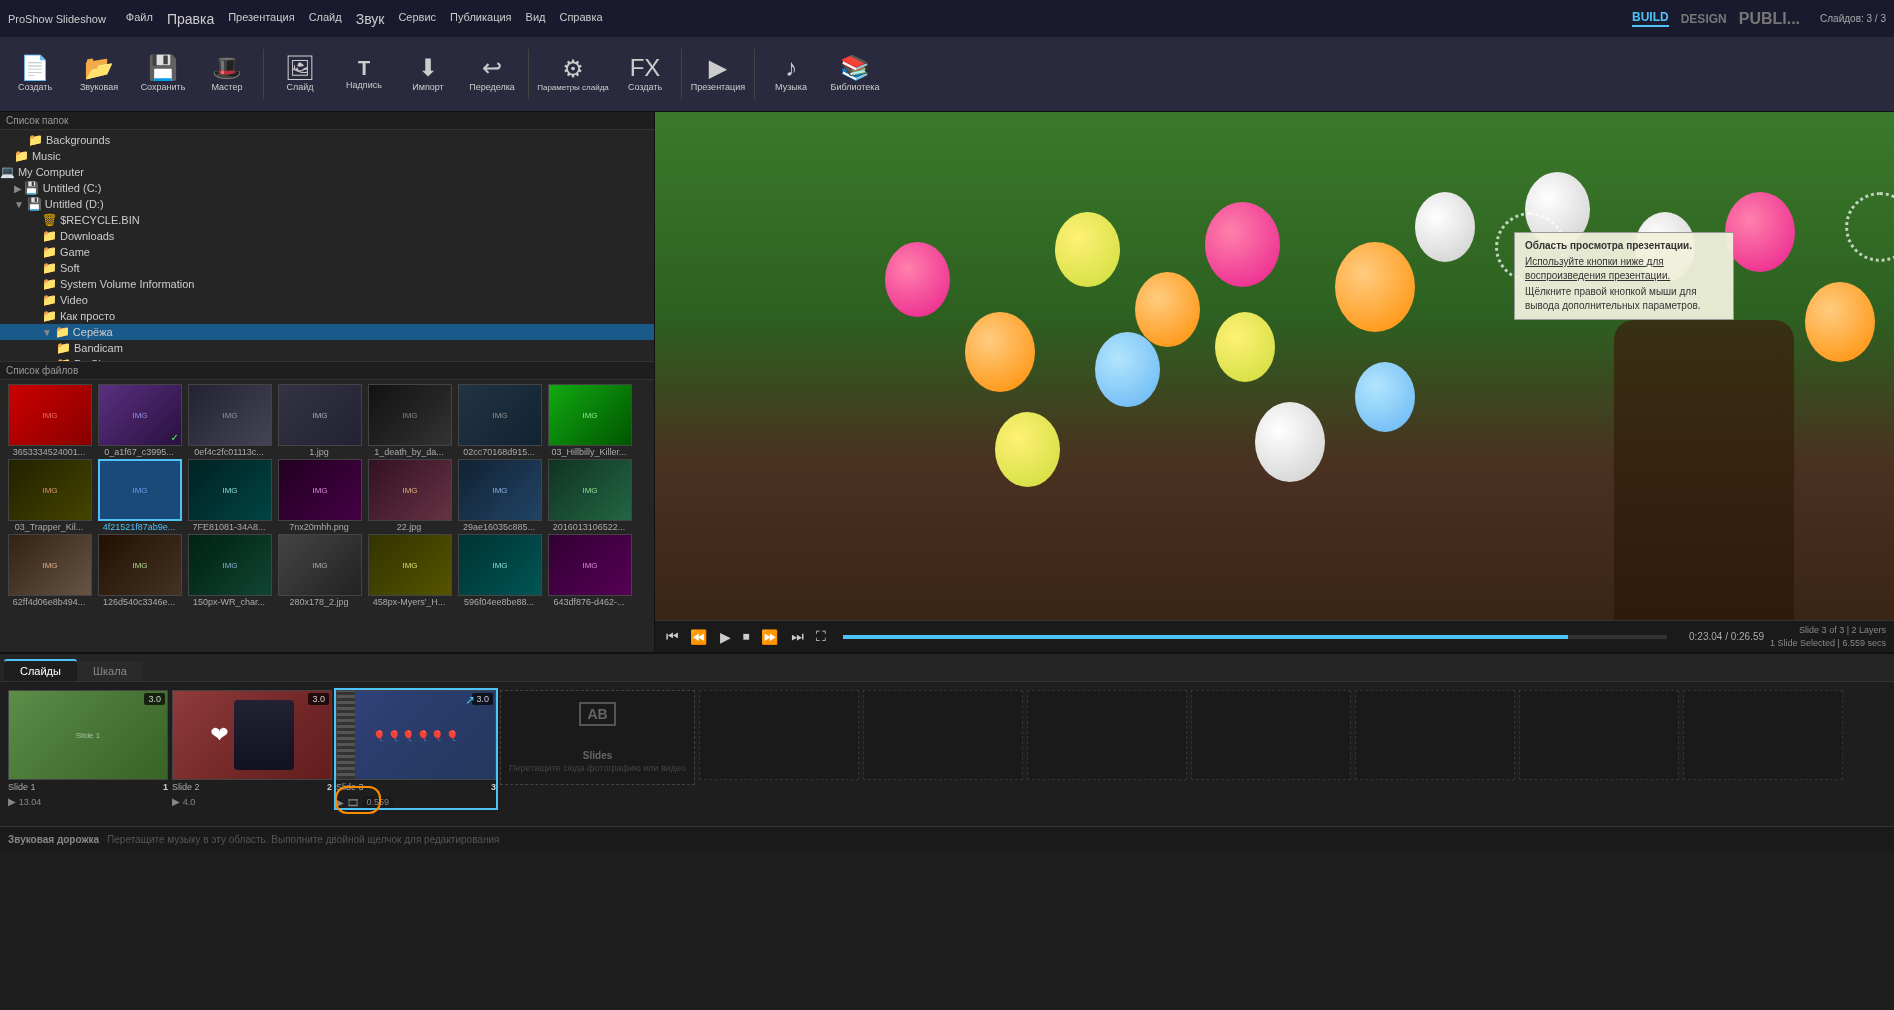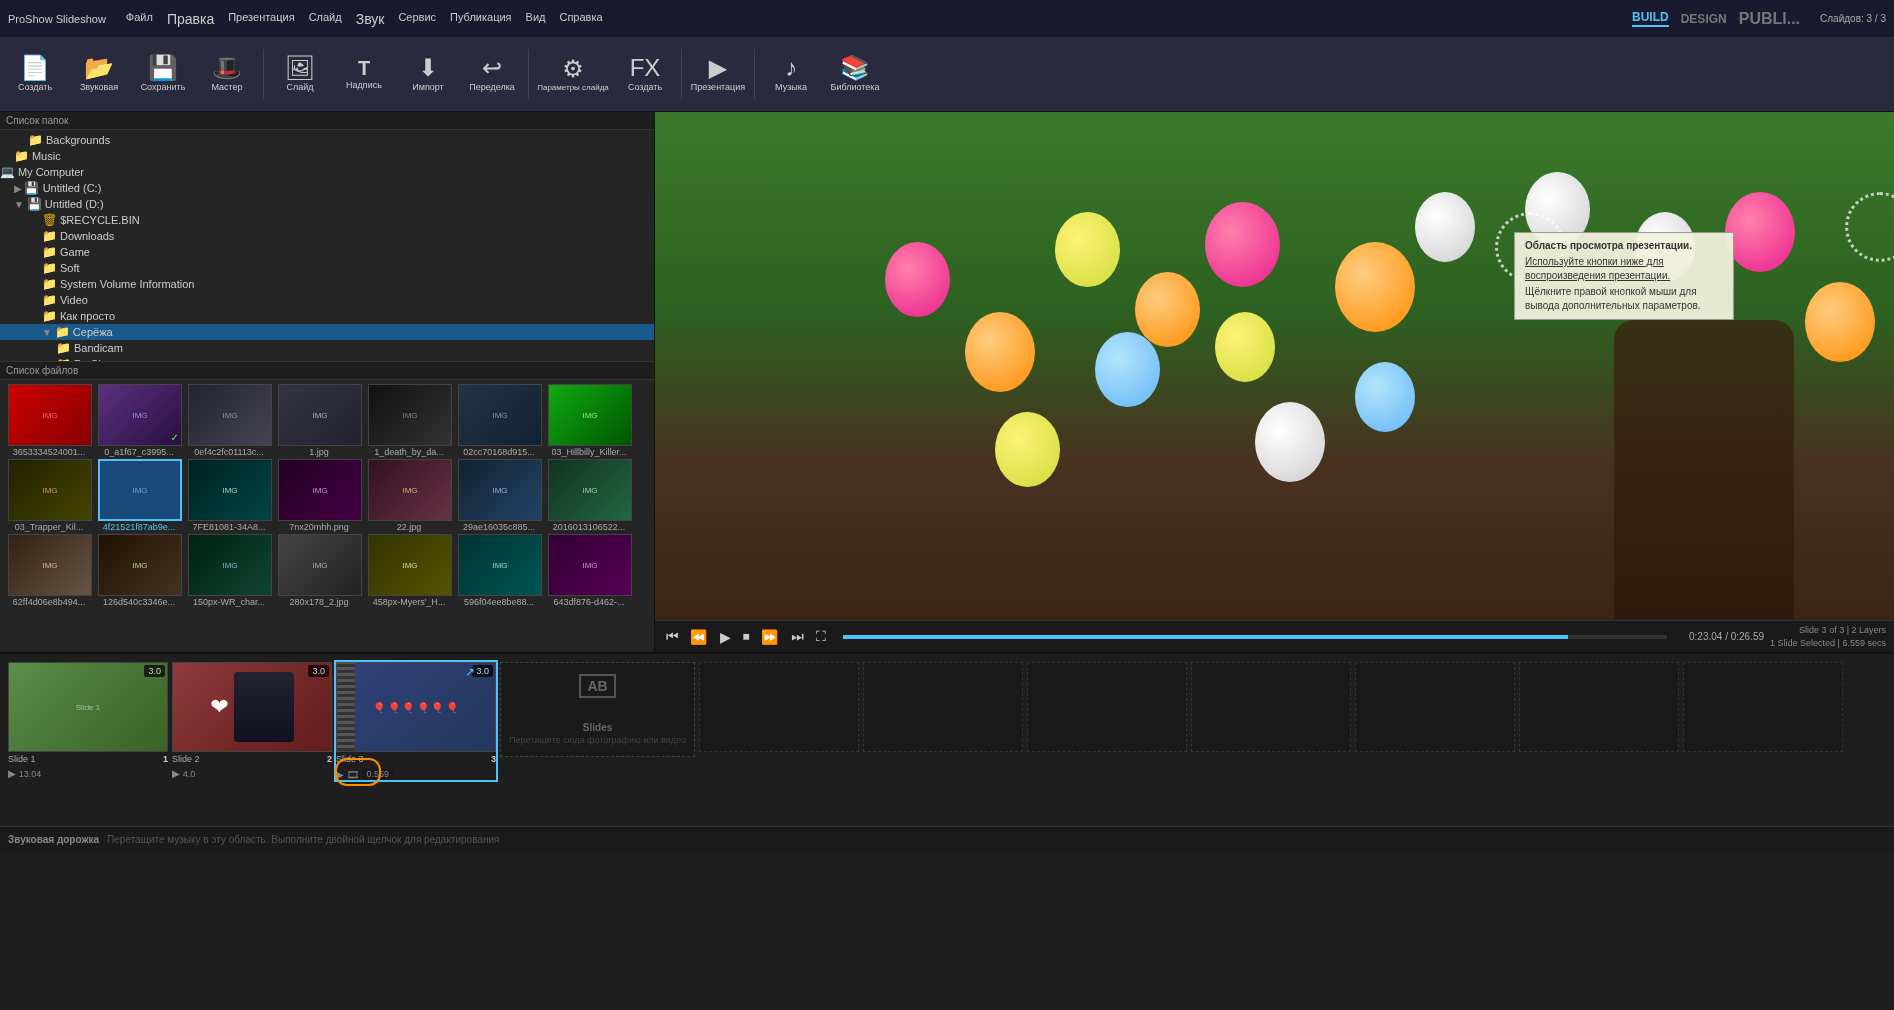--- a/index.html
+++ b/index.html
@@ -490,20 +490,28 @@
       </span>
       <div class="slide-info">
         <div>Slide 3 of 3  |  2 Layers</div>
         <div>1 Slide Selected  |  6.559 secs</div>
       </div>
     </div>
   </div>
 </div>
 
 <div id="timeline">
+  <div id="timeline-tabs">
+    <div class="timeline-tab active">
+      <span>Слайды</span>
+    </div>
+    <div class="timeline-tab inactive">
+      <span>Шкала</span>
+    </div>
+  </div>
 
   <div id="slides-area">
 
     <div class="slide-thumb">
       <div class="slide-img slide1-bg">
         <div style="position:absolute;width:100%;height:100%;background:linear-gradient(135deg,rgba(100,150,80,0.7) 0%,rgba(60,100,40,0.9) 100%);"></div>
         <span style="color:#fff;font-size:8px;opacity:0.5;">Slide 1</span>
         <div class="slide-duration-badge">3.0</div>
       </div>
       <div class="slide-label">

